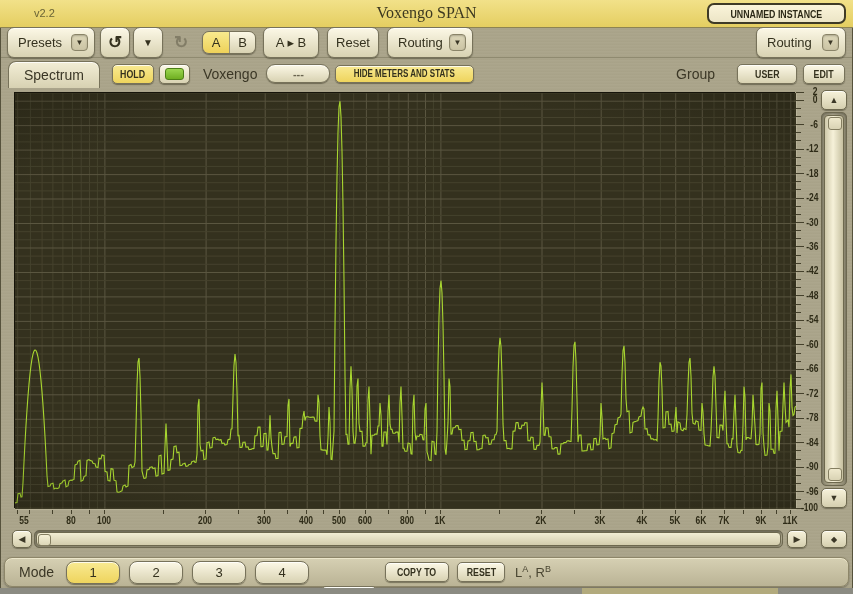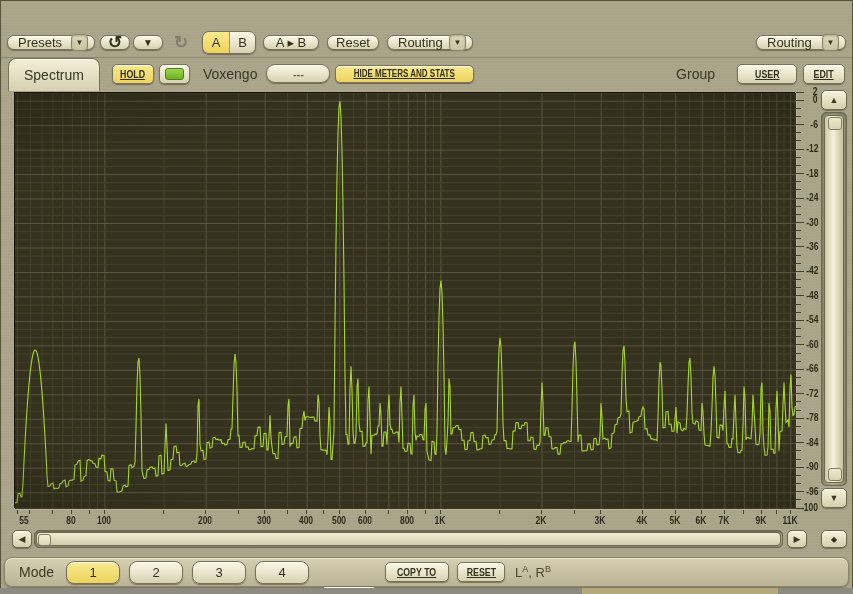--- a/index.html
+++ b/index.html
@@ -15,38 +15,38 @@
             font-size:16px;color:#3c3820;}
   .instance-btn{position:absolute;right:7px;top:3px;height:21px;padding:0 10px;display:flex;align-items:center;
             background:linear-gradient(#faf4da,#ece5c6);border:2px solid #3e3a26;border-radius:7px;
             font-size:11px;font-weight:bold;color:#2b2817;cursor:pointer;}
   .cond{display:inline-block;transform:scaleX(.8);transform-origin:center;white-space:nowrap;}
   
   .row{position:absolute;left:0;width:853px;display:flex;align-items:center;}
   .toolbar{top:28px;height:30px;border-bottom:1px solid rgba(90,86,60,.35);}
   .tabrow{top:59px;height:29px;}
   .spacer{flex:1;}
-  .btn{display:flex;align-items:center;justify-content:center;height:15px;
+  .btn{display:flex;align-items:center;justify-content:center;height:31px;
        background:linear-gradient(#fcf8e6,#d8d2b2);border:1px solid #77725a;border-radius:7px;
        box-shadow:0 1px 1px rgba(40,38,20,.45),inset 0 1px 0 rgba(255,255,255,.8);
        color:#34311e;font-size:13px;cursor:pointer;}
   .btn.yellow{background:linear-gradient(#f9ea92,#eed45d);}
-  .btn.smallcaps{height:20px;border-radius:5px;font-size:11px;font-weight:bold;text-decoration:underline;}
+  .btn.smallcaps{height:20px;border-radius:5px;font-size:11px;font-weight:bold;}
   .dd{width:17px;height:17px;margin-left:7px;display:flex;align-items:center;justify-content:center;
       background:linear-gradient(#ddd7b9,#cbc4a4);border:1px solid #8a8468;border-radius:4px;
       box-shadow:inset 0 1px 2px rgba(0,0,0,.22);font-size:8px;color:#3a3626;}
   .icon-btn{width:30px;font-size:17px;font-weight:bold;}
   .ghost{opacity:.35;background:none;border:none;box-shadow:none;font-size:17px;font-weight:bold;color:#3a3626;}
   .seg{display:flex;height:23px;border:1px solid #77725a;border-radius:7px;overflow:hidden;
        box-shadow:0 1px 1px rgba(40,38,20,.45);}
   .seg>div{width:26px;display:flex;align-items:center;justify-content:center;font-size:13px;color:#34311e;cursor:pointer;}
   .seg .on{background:linear-gradient(#f9ea8e,#eed159);}
   .seg .off{background:linear-gradient(#fcf8e6,#d8d2b2);border-left:1px solid #9a947a;}
   .label{font-size:14px;color:#3b3726;}
-  .tab{display:flex;align-items:center;justify-content:center;height:27px;margin-top:2px;padding:16px 15px;
+  .tab{display:flex;align-items:center;justify-content:center;height:27px;margin-top:2px;padding:10px 15px;
        background:linear-gradient(#f3eed6,#d7d1b2);border:1px solid #77725a;border-bottom:none;
        border-radius:8px 8px 0 0;font-size:14px;color:#3a3626;cursor:pointer;
        box-shadow:inset 0 1px 0 rgba(255,255,255,.8);}
   .swatch-btn{width:31px;height:20px;border-radius:5px;}
   .swatch{width:19px;height:12px;background:linear-gradient(#9bd64f,#6fae21);
           border:1px solid #4c7f16;border-radius:3px;}
   .underlay-btn{width:64px;height:19px;border-radius:9px;font-size:11px;font-weight:bold;color:#6a6550;}
   
   .specarea{position:absolute;left:0;top:88px;width:853px;height:468px;}
   .plot{position:absolute;left:14px;top:4px;width:781px;height:416px;background:#34311e;
@@ -91,20 +91,27 @@
   .bottomstrip{position:absolute;left:0;top:588px;width:853px;height:6px;background:#8b8b82;}
   .tanseg{position:absolute;left:582px;top:0;width:196px;height:6px;background:#b2aa7d;}
   .sup{font-size:9px;vertical-align:super;line-height:0;}
   .chan{font-size:13px;color:#4a4632;margin-left:10px;}
 </style>
 </head>
 <body>
 
 <div class="win">
 
+  <div class="titlebar">
+    <span class="version">v2.2</span>
+    <span class="apptitle">Voxengo SPAN</span>
+    <button class="instance-btn">
+      <span class="cond">UNNAMED INSTANCE</span>
+    </button>
+  </div>
 
   <div class="row toolbar">
     <div class="btn" style="margin-left:7px;width:88px;justify-content:space-between;padding:0 6px 0 10px;">
       <span>Presets</span>
       <span class="dd" style="margin-left:2px;">▼</span>
     </div>
     <div class="btn icon-btn" style="margin-left:5px;">
       <span>↺</span>
     </div>
     <div class="btn icon-btn" style="margin-left:3px;">

